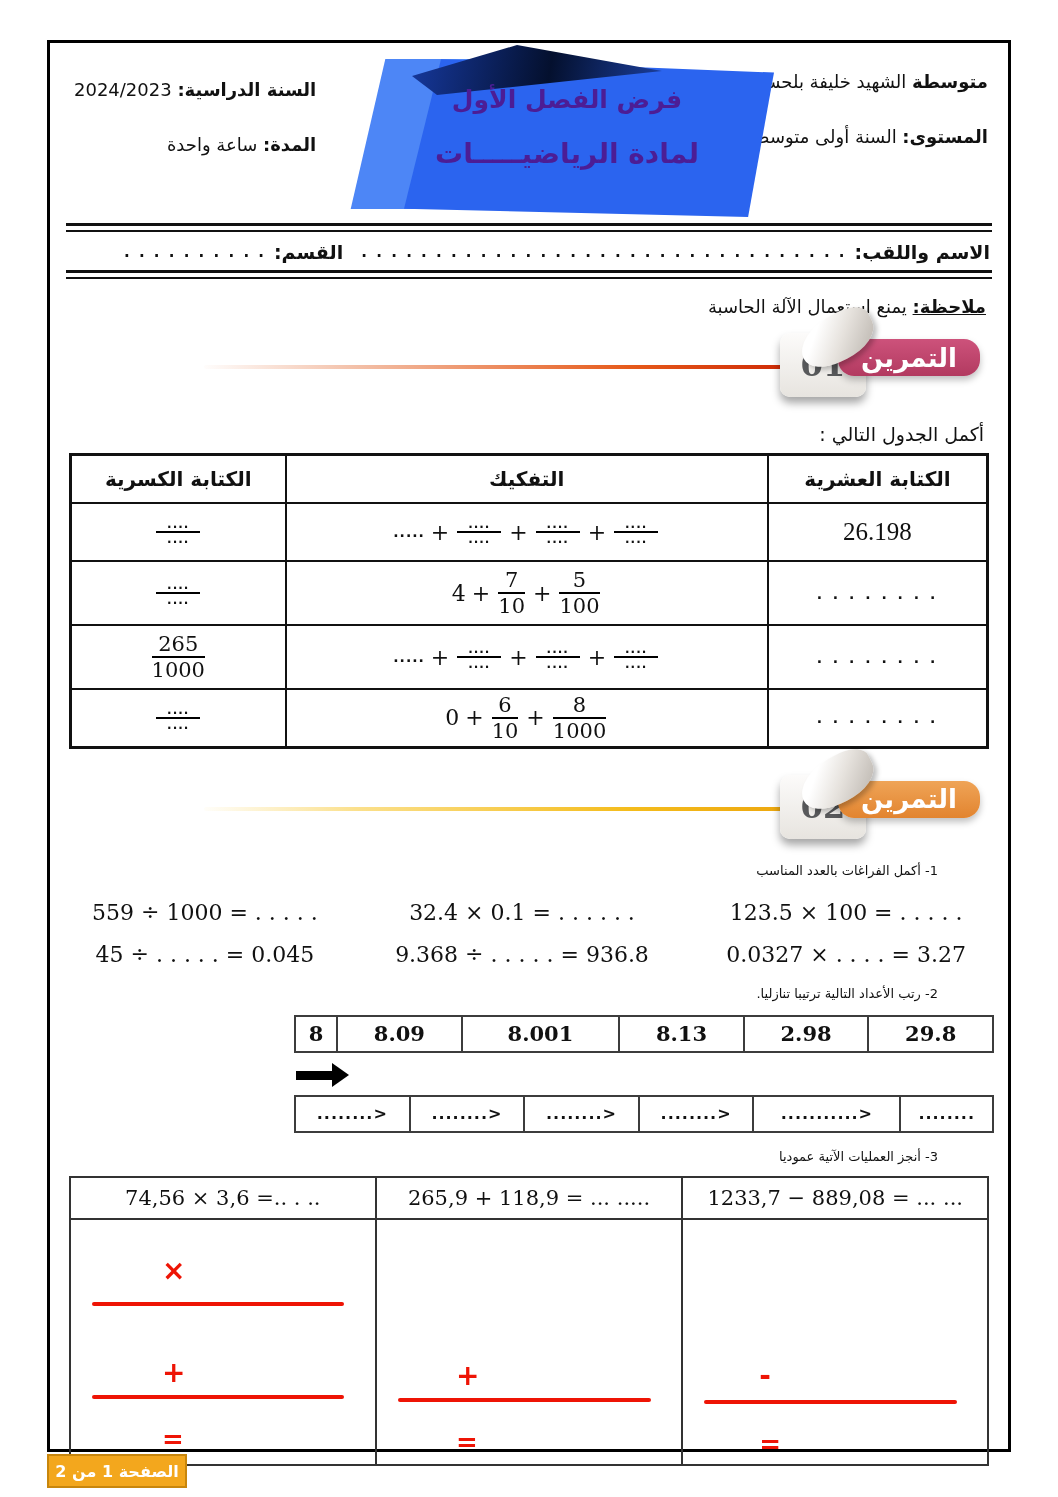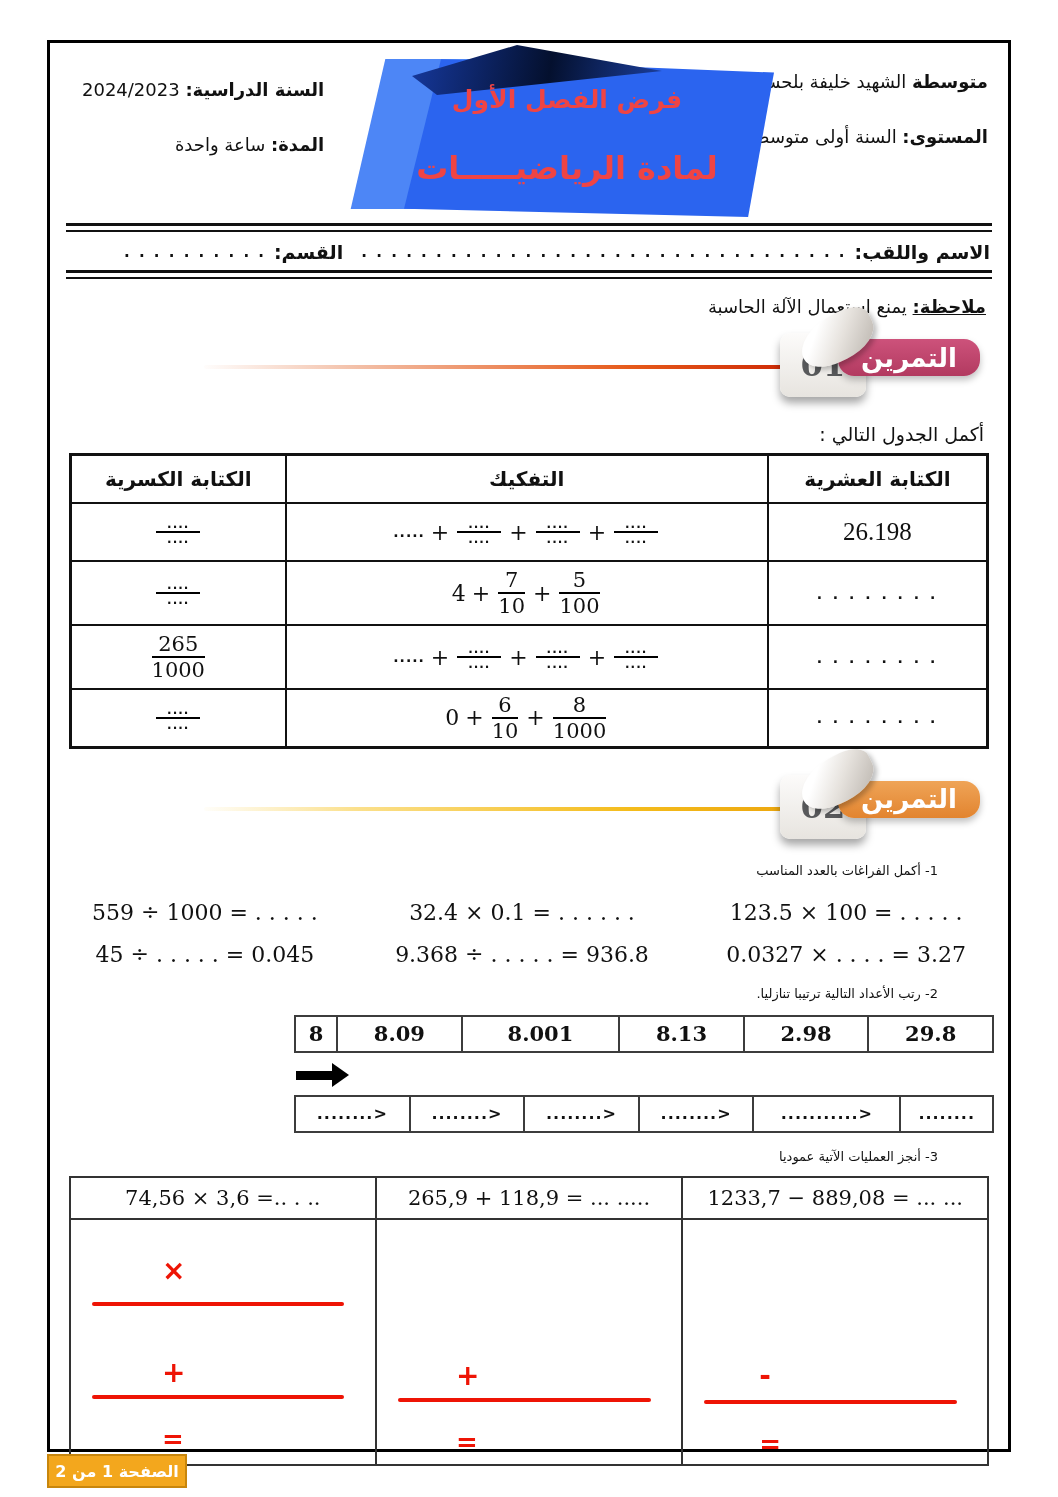--- a/index.html
+++ b/index.html
@@ -7,32 +7,32 @@
     width:1058px;height:1497px;position:relative;background:#ffffff;
     font-family:"DejaVu Sans",sans-serif;color:#111;overflow:hidden;
   }
   .frame{
     position:absolute;left:47px;top:40px;width:964px;height:1412px;
     border:3px solid #000;box-sizing:border-box;padding:0 14px;background:#fff;
   }
   
   .hdr{position:relative;height:180px;}
   .hdr-right{position:absolute;right:6px;top:28px;text-align:right;}
-  .hdr-left{position:absolute;left:18px;top:36px;text-align:right;}
+  .hdr-left{position:absolute;left:10px;top:36px;text-align:right;}
   .hline{font-size:18px;margin-bottom:34px;white-space:nowrap;}
   .b{font-weight:bold;}
   .title-banner{position:absolute;left:288px;top:2px;width:430px;height:174px;}
   .banner-back{position:absolute;left:16px;top:14px;width:150px;height:150px;background:#4d86f6;transform:skewX(-13deg);}
   .banner-main{position:absolute;left:52px;top:6px;width:370px;height:166px;background:#2b64ef;clip-path:polygon(10% 5%,100% 13%,93% 100%,0 95%);}
   .banner-fold{position:absolute;left:60px;top:0;width:250px;height:50px;
     background:linear-gradient(100deg,#16389c 0%,#04102e 55%,#1b3f9e 100%);
     clip-path:polygon(0 62%,42% 0,100% 52%,10% 100%);}
-  .banner-t1,.banner-t2{position:absolute;width:100%;text-align:center;color:#ef4444;font-weight:bold;}
+  .banner-t1,.banner-t2{position:absolute;width:100%;text-align:center;color:#4c1d95;font-weight:bold;}
   .banner-t1{top:40px;font-size:25px;}
-  .banner-t2{top:104px;font-size:32px;letter-spacing:1px;text-align:center;}
+  .banner-t2{top:92px;font-size:28px;letter-spacing:1px;text-align:center;}
   
   .drule{height:4px;border-top:3px solid #111;border-bottom:2px solid #111;margin:0 2px;}
   .idline{display:flex;align-items:center;padding:6px 4px 4px;height:28px;}
   .idline .lbl{font-weight:bold;font-size:19px;white-space:nowrap;}
   .dotsrun{font-weight:bold;letter-spacing:2px;font-size:15px;overflow:hidden;white-space:nowrap;}
   .grow{flex:1;margin:0 8px;}
   .cls-dots{width:190px;margin:0 8px;}
   .note{line-height:24px;text-align:right;margin:16px 8px 2px;font-size:18px;}
   .note .nlabel{font-weight:bold;text-decoration:underline;}
   

